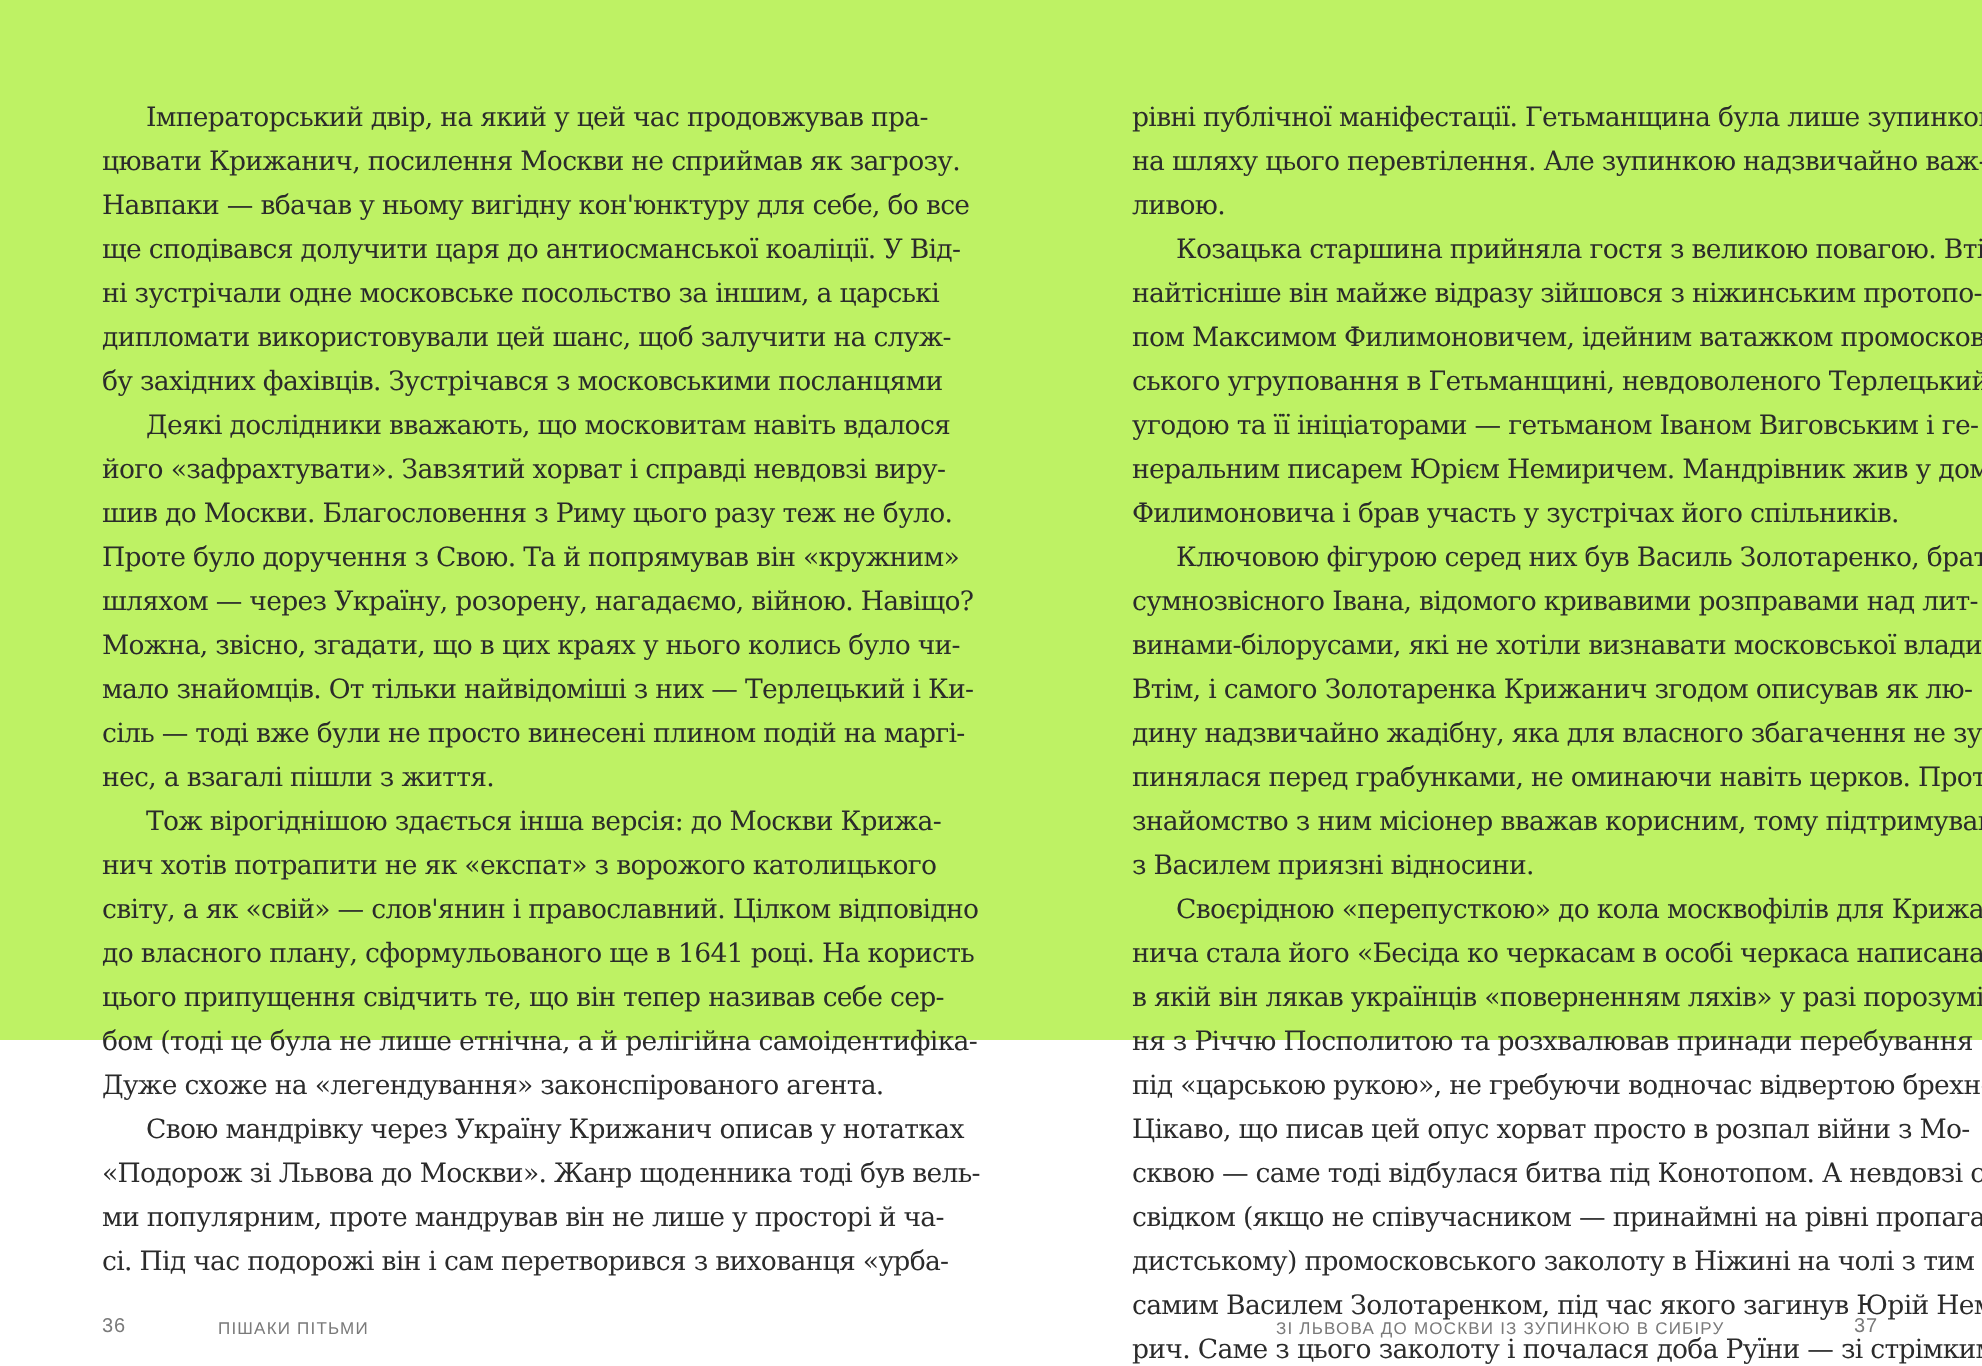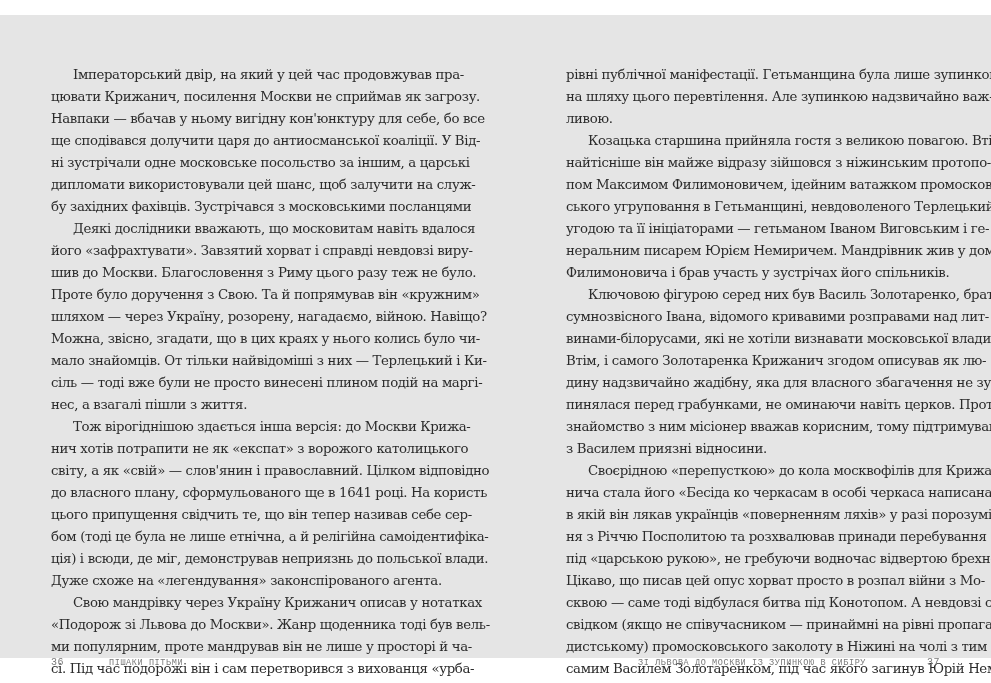--- a/index.html
+++ b/index.html
@@ -11,23 +11,22 @@
     width: 991px;
     height: 683px;
     position: relative;
     overflow: hidden;
     font-family: "DejaVu Serif", "Liberation Serif", serif;
     color: #2b2b2b;
   }
   .page {
     position: absolute;
     top: 0;
-    height: 643px;
-    background: #e5e5e5;
-    margin-top: 15px;
+    height: 520px;
+    background: #bef264;
   }
   .page-left { left: 0; width: 495px; }
   .page-right { left: 495px; width: 496px; }
   .text-block {
     position: absolute;
     top: 49px;
     width: 378px;
     font-size: 13.3px;
     line-height: 22px;
     letter-spacing: -0.35px;
@@ -42,22 +41,22 @@
     height: 22px;
   }
   .line.last {
     text-align-last: left;
   }
   .line.indent {
     padding-left: 22px;
   }
   .footer {
     position: absolute;
-    top: 641px;
-    font-family: Liberation Mono, monospace;
+    top: 657px;
+    font-family: Liberation Sans, sans-serif;
     color: #7a7a7a;
     font-size: 8.5px;
     letter-spacing: 0.6px;
     line-height: 14px;
     text-transform: uppercase;
   }
   .page-left .page-number { left: 51px; font-size: 10px; letter-spacing: 0.4px; }
   .page-left .running-title { left: 109px; }
   .page-right .running-title { left: 143px; text-align: right; }
   .page-right .page-number { left: 432px; font-size: 10px; letter-spacing: 0.4px; }
@@ -85,21 +84,20 @@
     <span class="line">мало знайомців. От тільки найвідоміші з них — Терлецький і Ки-</span>
     <span class="line">сіль — тоді вже були не просто винесені плином подій на маргі-</span>
     <span class="line last">нес, а взагалі пішли з життя.</span>
 
     <span class="line indent">Тож вірогіднішою здається інша версія: до Москви Крижа-</span>
     <span class="line">нич хотів потрапити не як «експат» з ворожого католицького</span>
     <span class="line">світу, а як «свій» — слов'янин і православний. Цілком відповідно</span>
     <span class="line">до власного плану, сформульованого ще в 1641 році. На користь</span>
     <span class="line">цього припущення свідчить те, що він тепер називав себе сер-</span>
     <span class="line">бом (тоді це була не лише етнічна, а й релігійна самоідентифіка-</span>
-    <span class="line">ція) і всюди, де міг, демонстрував неприязнь до польської влади.</span>
     <span class="line last">Дуже схоже на «легендування» законспірованого агента.</span>
 
     <span class="line indent">Свою мандрівку через Україну Крижанич описав у нотатках</span>
     <span class="line">«Подорож зі Львова до Москви». Жанр щоденника тоді був вель-</span>
     <span class="line">ми популярним, проте мандрував він не лише у просторі й ча-</span>
     <span class="line">сі. Під час подорожі він і сам перетворився з вихованця «урба-</span>
 
   </div>
   <span class="footer page-number">36</span>
   <span class="footer running-title">ПІШАКИ ПІТЬМИ</span>

